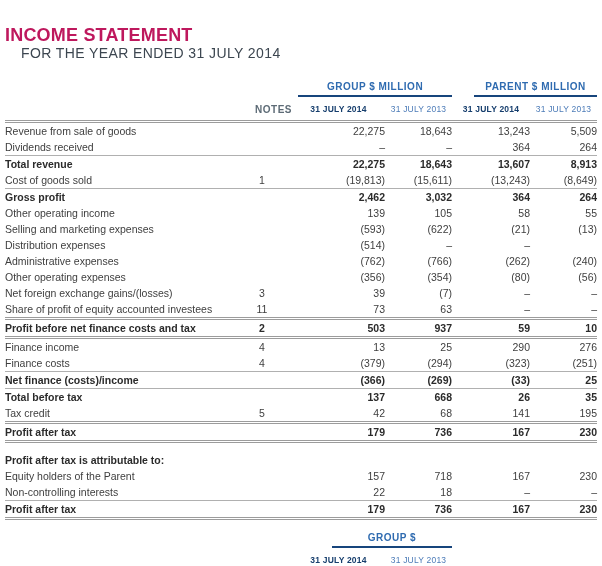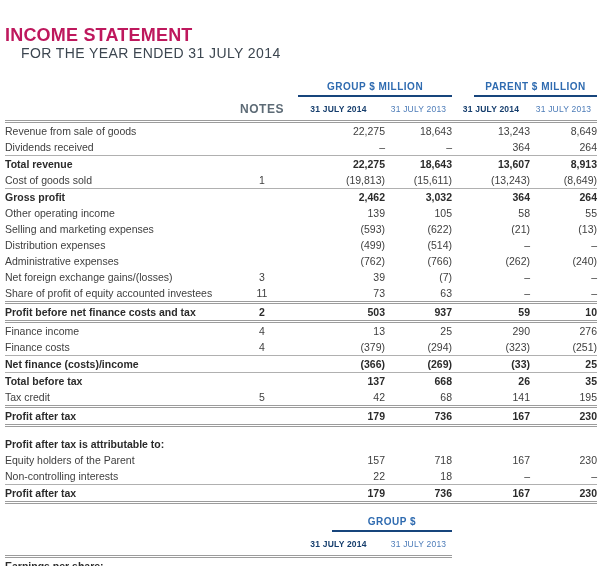--- a/index.html
+++ b/index.html
@@ -33,21 +33,21 @@
   .hdr-span .underline-wrap{display:block;border-bottom:2px solid #17457c;padding-bottom:3px;}
   .span-group{grid-column:3 / span 2;}
   .span-parent{grid-column:5 / span 2;}
   .span-group .underline-wrap{margin-left:6px;}
   .span-parent .underline-wrap{margin-left:22px;}
   .span-eps-group{grid-column:3 / span 2;}
   .span-eps-group .underline-wrap{margin-left:40px;}
 
   .hdr-dates{border-bottom:3px double #9c9c9c;}
   .hdr-dates > div{padding:4px 0 5px 0;line-height:11px;}
-  .notes-hdr{font-size:12px;font-weight:bold;color:#5d6b76;letter-spacing:0.5px;text-align:center;}
+  .notes-hdr{font-size:10px;font-weight:bold;color:#5d6b76;letter-spacing:0.5px;text-align:right;}
   .date-hdr{font-size:8.5px;text-align:center;letter-spacing:0.2px;}
   .date-2014{font-weight:bold;color:#163e6d;}
   .date-2013{color:#4d7cb8;}
 
   
   .row{display:grid;grid-template-columns:227px 60px 93px 67px 78px 67px;align-items:center;}
   .grid-eps .row,.row.eps{grid-template-columns:227px 60px 93px 67px;}
   .row > div{font-size:10.5px;line-height:15px;padding:0.5px 0;}
   .c-label{text-align:left;}
   .c-note{text-align:center;}
@@ -89,21 +89,21 @@
       <div class="date-hdr date-2013">31 JULY 2013</div>
     </div>
 
     <div>
   <div class="row">
     <div class="c-label">Revenue from sale of goods</div>
     <div class="c-note"></div>
     <div class="c-num">22,275</div>
     <div class="c-num">18,643</div>
     <div class="c-num">13,243</div>
-    <div class="c-num">8,649</div>
+    <div class="c-num">5,509</div>
   </div>
 
   <div class="row rule-single">
     <div class="c-label">Dividends received</div>
     <div class="c-note"></div>
     <div class="c-num">–</div>
     <div class="c-num">–</div>
     <div class="c-num">364</div>
     <div class="c-num">264</div>
   </div>
@@ -149,35 +149,42 @@
     <div class="c-note"></div>
     <div class="c-num">(593)</div>
     <div class="c-num">(622)</div>
     <div class="c-num">(21)</div>
     <div class="c-num">(13)</div>
   </div>
 
   <div class="row">
     <div class="c-label">Distribution expenses</div>
     <div class="c-note"></div>
-    <div class="c-num">(499)</div>
     <div class="c-num">(514)</div>
     <div class="c-num">–</div>
     <div class="c-num">–</div>
   </div>
 
   <div class="row">
     <div class="c-label">Administrative expenses</div>
     <div class="c-note"></div>
     <div class="c-num">(762)</div>
     <div class="c-num">(766)</div>
     <div class="c-num">(262)</div>
     <div class="c-num">(240)</div>
   </div>
 
+  <div class="row">
+    <div class="c-label">Other operating expenses</div>
+    <div class="c-note"></div>
+    <div class="c-num">(356)</div>
+    <div class="c-num">(354)</div>
+    <div class="c-num">(80)</div>
+    <div class="c-num">(56)</div>
+  </div>
 
   <div class="row">
     <div class="c-label">Net foreign exchange gains/(losses)</div>
     <div class="c-note">3</div>
     <div class="c-num">39</div>
     <div class="c-num">(7)</div>
     <div class="c-num">–</div>
     <div class="c-num">–</div>
   </div>
 

